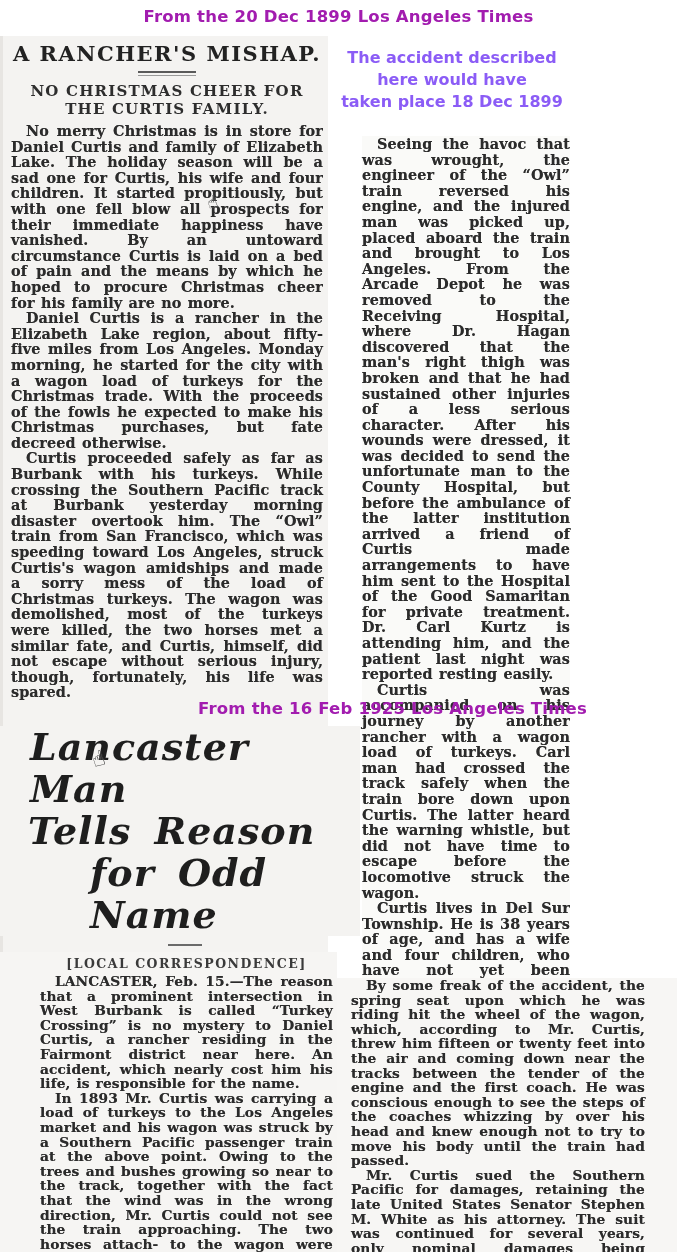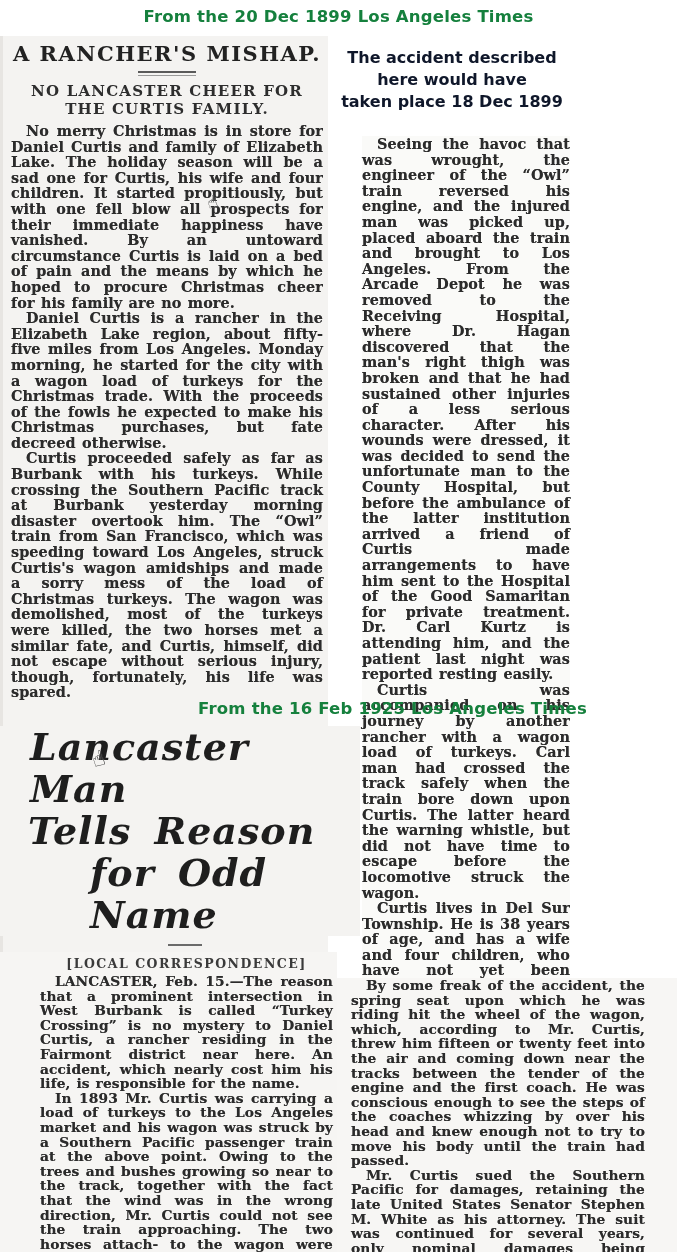--- a/index.html
+++ b/index.html
@@ -1,26 +1,26 @@
 <!DOCTYPE html>
 <html><head>
 <meta charset="utf-8">
 <style>
   html,body{margin:0;padding:0;background:#ffffff;}
   .page{position:relative;width:677px;height:1252px;background:#ffffff;overflow:hidden;
         font-family:"DejaVu Serif", serif;}
 
   
   .caption{position:absolute;left:0;width:677px;text-align:center;
-           font:700 16.5px/20px "DejaVu Sans", sans-serif;color:#15803d;letter-spacing:.2px;}
+           font:700 16.5px/20px "DejaVu Sans", sans-serif;color:#a21caf;letter-spacing:.2px;}
   .caption1{top:7px;}
   .caption2{top:699px;transform:translateX(54px);}
 
   .note{margin:11px 0 0 0;text-align:center;
-        font:700 16px/22px "DejaVu Sans", sans-serif;color:#0f172a;}
+        font:700 16px/22px "DejaVu Sans", sans-serif;color:#8b5cf6;}
 
   
   .a1{position:absolute;top:36px;left:0;width:574px;display:flex;}
   .a1-left{width:337px;box-sizing:border-box;padding:6px 5px 8px 8px;background:#f4f3f1;
            border-left:3px solid #e7e5e2;}
   .a1-right{width:340px;box-sizing:border-box;padding:0 4px 0 6px;}
   .a1-right-paras{margin-top:23px;background:#fafaf8;margin-left:28px;}
 
   .a1-headline{text-align:center;font:700 21px/24px "DejaVu Serif", serif;
                letter-spacing:1.5px;color:#222;}
@@ -62,21 +62,21 @@
 
 <div class="page">
 
   <div class="caption caption1">From the 20 Dec 1899 Los Angeles Times</div>
 
   <div class="a1">
 
     <div class="a1-left">
       <div class="a1-headline">A RANCHER'S MISHAP.</div>
       <div class="hl-divider"></div>
-      <div class="a1-subhead">NO LANCASTER CHEER FOR THE CURTIS FAMILY.</div>
+      <div class="a1-subhead">NO CHRISTMAS CHEER FOR THE CURTIS FAMILY.</div>
 
       <p class="np">No merry Christmas is in store for Daniel Curtis and family of Elizabeth Lake. The holiday season will be a sad one for Curtis, his wife and four children. It started propitiously, but with one fell blow all prospects for their immediate happiness have vanished. By an untoward circumstance Curtis is laid on a bed of pain and the means by which he hoped to procure Christmas cheer for his family are no more.</p>
       <p class="np">Daniel Curtis is a rancher in the Elizabeth Lake region, about fifty-five miles from Los Angeles. Monday morning, he started for the city with a wagon load of turkeys for the Christmas trade. With the proceeds of the fowls he expected to make his Christmas purchases, but fate decreed otherwise.</p>
       <p class="np">Curtis proceeded safely as far as Burbank with his turkeys. While crossing the Southern Pacific track at Burbank yesterday morning disaster overtook him. The “Owl” train from San Francisco, which was speeding toward Los Angeles, struck Curtis's wagon amidships and made a sorry mess of the load of Christmas turkeys. The wagon was demolished, most of the turkeys were killed, the two horses met a similar fate, and Curtis, himself, did not escape without serious injury, though, fortunately, his life was spared.</p>
     </div>
 
     <div class="a1-right">
       <div class="note">
         <div>The accident described here would have</div>
         <div>taken place 18 Dec 1899</div>

